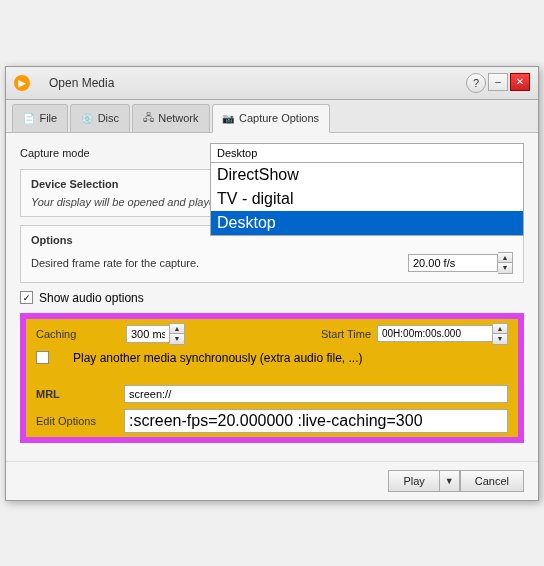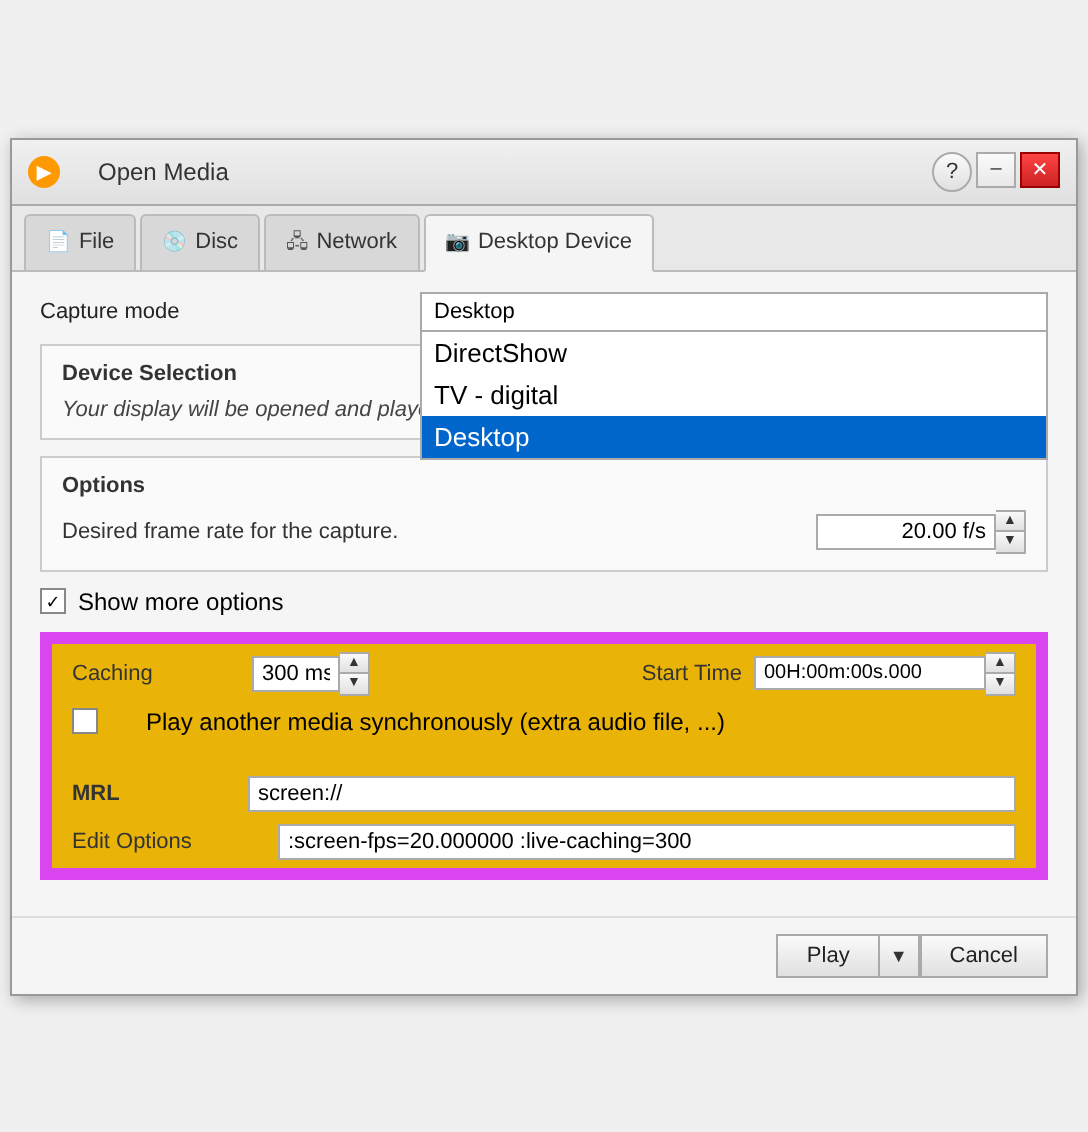--- a/index.html
+++ b/index.html
@@ -134,21 +134,21 @@
       left: 0;
       right: 0;
       background: white;
       border: 1px solid #aaa;
       border-top: none;
       z-index: 100;
     }
     .dropdown-item {
       padding: 3px 6px;
       cursor: pointer;
-      font-size: 13px;
+      font-size: 16px;
     }
     .dropdown-item:hover, .dropdown-item.selected {
       background: #0066cc;
       color: white;
     }
     .section-box {
       border: 1px solid #ccc;
       margin-bottom: 8px;
       padding: 8px 10px;
       background: #fafafa;
@@ -183,21 +183,20 @@
     }
     .fps-input-wrap {
       display: flex;
       align-items: center;
     }
     .fps-input {
       width: 90px;
       padding: 2px 4px;
       border: 1px solid #aaa;
       font-size: 11px;
-      text-align: right;
     }
     .spin-btns {
       display: flex;
       flex-direction: column;
       border: 1px solid #aaa;
       border-left: none;
     }
     .spin-btn {
       width: 14px;
       height: 10px;
@@ -288,32 +287,32 @@
     }
     .mrl-input {
       flex: 1;
       padding: 2px 4px;
       border: 1px solid #aaa;
       font-size: 11px;
     }
     .edit-options-row {
       display: flex;
       align-items: center;
-      gap: 23px;
+      gap: 8px;
     }
     .edit-options-label {
       width: 80px;
       font-size: 11px;
       color: #333;
     }
     .edit-options-input {
       flex: 1;
       padding: 2px 4px;
       border: 1px solid #aaa;
-      font-size: 11px;
+      font-size: 16px;
     }
     .footer {
       display: flex;
       justify-content: flex-end;
       align-items: center;
       padding: 8px 14px;
       gap: 0;
       border-top: 1px solid #ddd;
     }
     .btn {
@@ -383,21 +382,21 @@
     <div class="tab">
       <span class="tab-icon">💿</span>
       <span>Disc</span>
     </div>
     <div class="tab">
       <span class="tab-icon">🖧</span>
       <span>Network</span>
     </div>
     <div class="tab active">
       <span class="tab-icon">📷</span>
-      <span>Desktop Device</span>
+      <span>Capture Options</span>
     </div>
   </div>
 
   <div class="content">
 
     <div class="capture-mode-row">
       <div class="capture-mode-label">Capture mode</div>
       <div class="select-wrapper">
         <select class="dropdown-select">
           <option>Desktop</option>
@@ -427,21 +426,21 @@
           <div class="spin-btns">
             <button class="spin-btn">▲</button>
             <button class="spin-btn">▼</button>
           </div>
         </div>
       </div>
     </div>
 
     <div class="show-more-row">
       <div class="checkbox">✓</div>
-      <span>Show more options</span>
+      <span>Show audio options</span>
     </div>
 
     <div class="expanded-options">
 
       <div class="caching-row">
         <span class="caching-label">Caching</span>
         <div class="caching-input-wrap">
           <input type="text" class="caching-input" value="300 ms" style="">
           <div class="spin-btns">
             <button class="spin-btn">▲</button>

